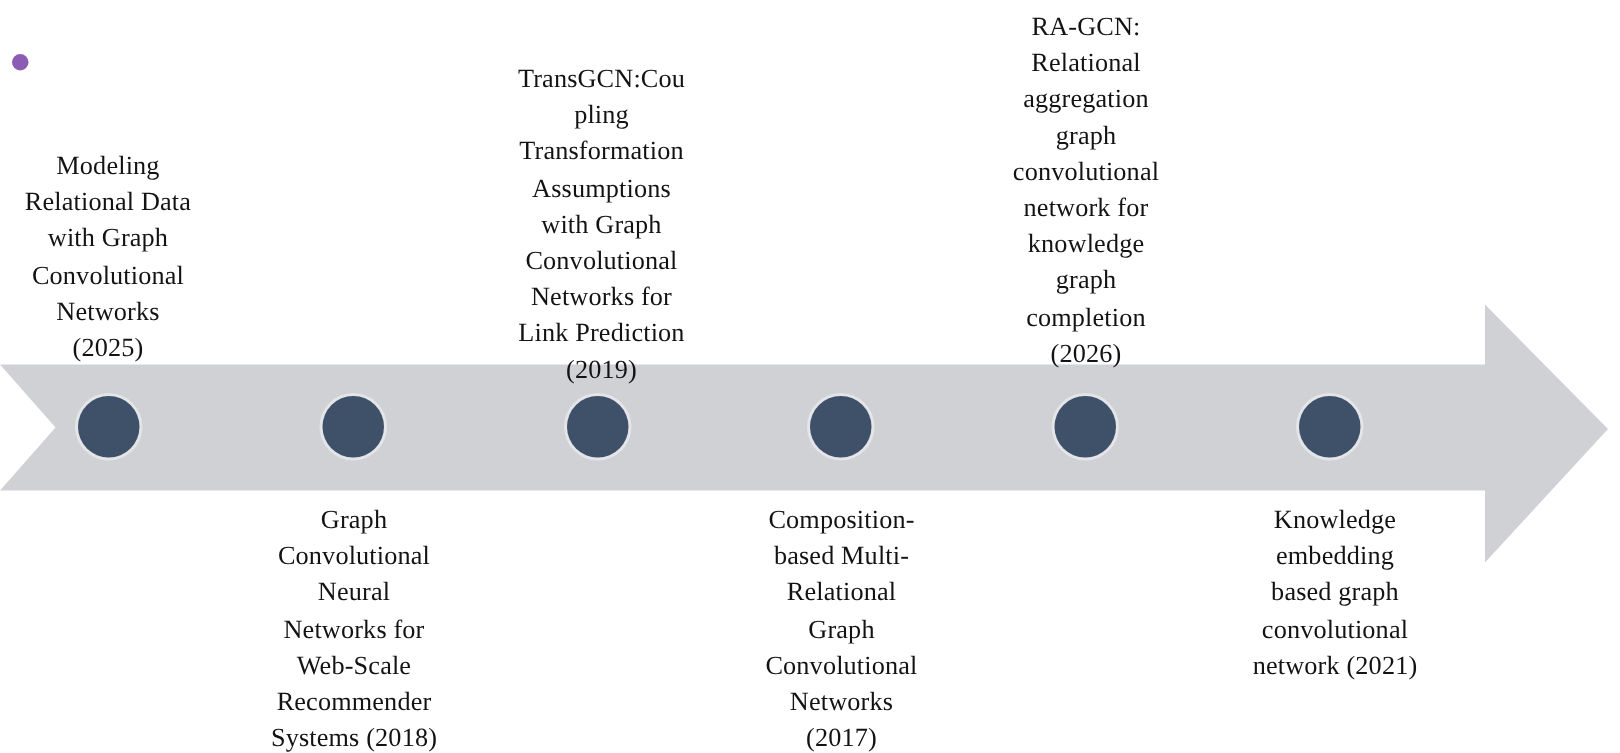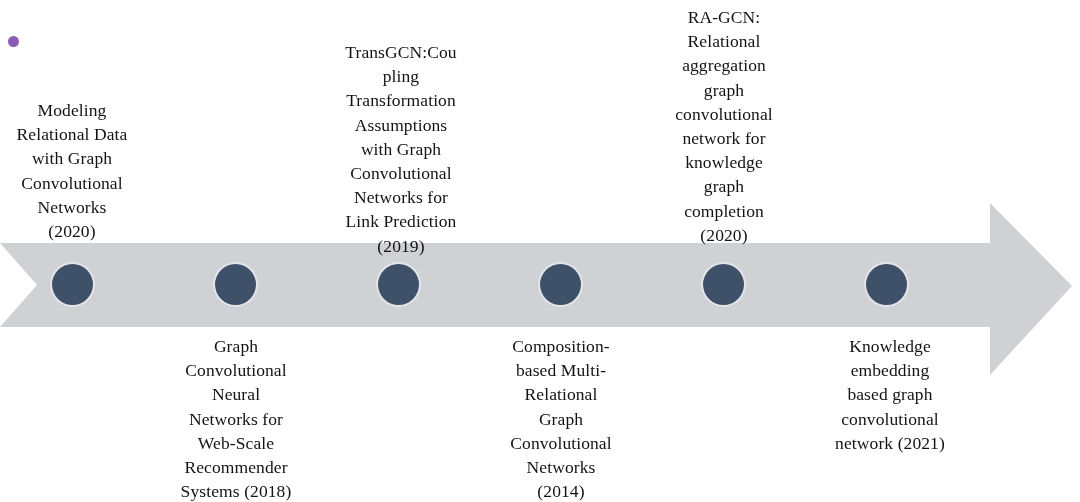--- a/index.html
+++ b/index.html
@@ -72,58 +72,58 @@
   <div class="milestone-dot" style="left: 377.5px; background: rgb(63, 80, 105);"></div>
   <div class="milestone-dot" style="left: 539.5px; background: rgb(63, 80, 105);"></div>
   <div class="milestone-dot" style="left: 702.5px; background: rgb(63, 80, 105);"></div>
   <div class="milestone-dot" style="left: 865.5px; background: rgb(63, 80, 105);"></div>
 
   <div class="label label-above" style="left: 2px; top: 98px; width: 140px; color: rgb(19, 19, 19);">Modeling
 Relational Data
 with Graph
 Convolutional
 Networks
-(2020)</div>
+(2025)</div>
 
   <div class="label label-above" style="left: 326px; top: 40px; width: 150px; color: rgb(19, 19, 19);">TransGCN:Cou
 pling
 Transformation
 Assumptions
 with Graph
 Convolutional
 Networks for
 Link Prediction
 (2019)</div>
 
   <div class="label label-above" style="left: 660px; top: 5px; width: 128px; color: rgb(19, 19, 19);">RA-GCN:
 Relational
 aggregation
 graph
 convolutional
 network for
 knowledge
 graph
 completion
-(2020)</div>
+(2026)</div>
 
   <div class="label label-below" style="left: 158px; top: 334px; width: 156px; color: rgb(19, 19, 19);">Graph
 Convolutional
 Neural
 Networks for
 Web-Scale
 Recommender
 Systems (2018)</div>
 
   <div class="label label-below" style="left: 486px; top: 334px; width: 150px; color: rgb(19, 19, 19);">Composition-
 based Multi-
 Relational
 Graph
 Convolutional
 Networks
-(2014)</div>
+(2017)</div>
 
   <div class="label label-below" style="left: 814px; top: 334px; width: 152px; color: rgb(19, 19, 19);">Knowledge
 embedding
 based graph
 convolutional
 network (2021)</div>
 
 </div>
 
 </body></html>

